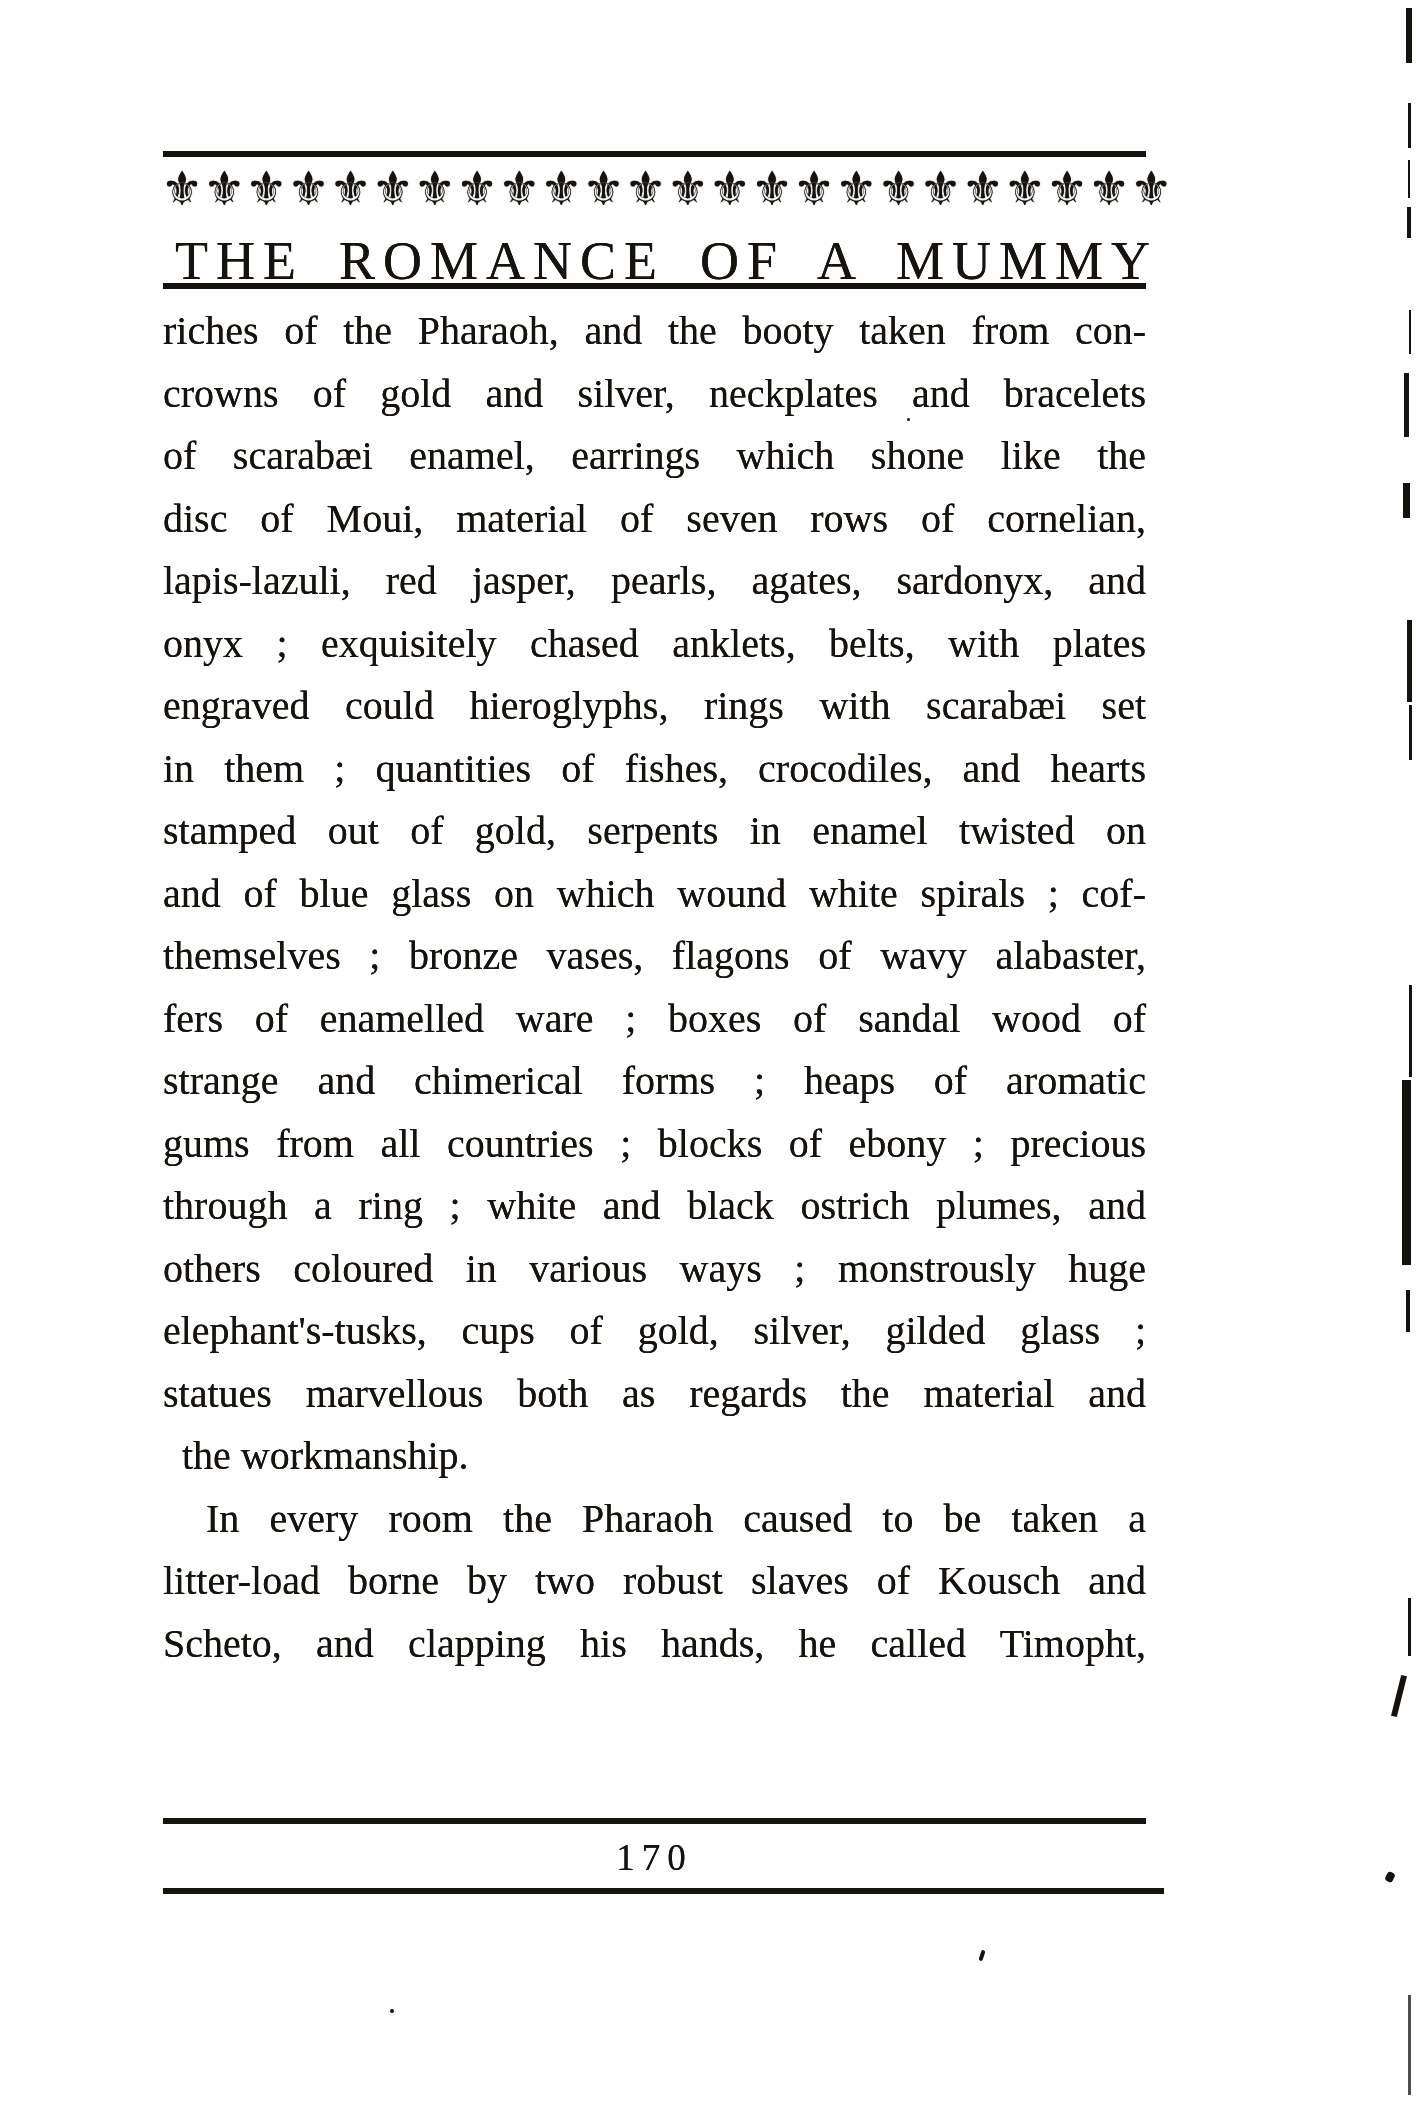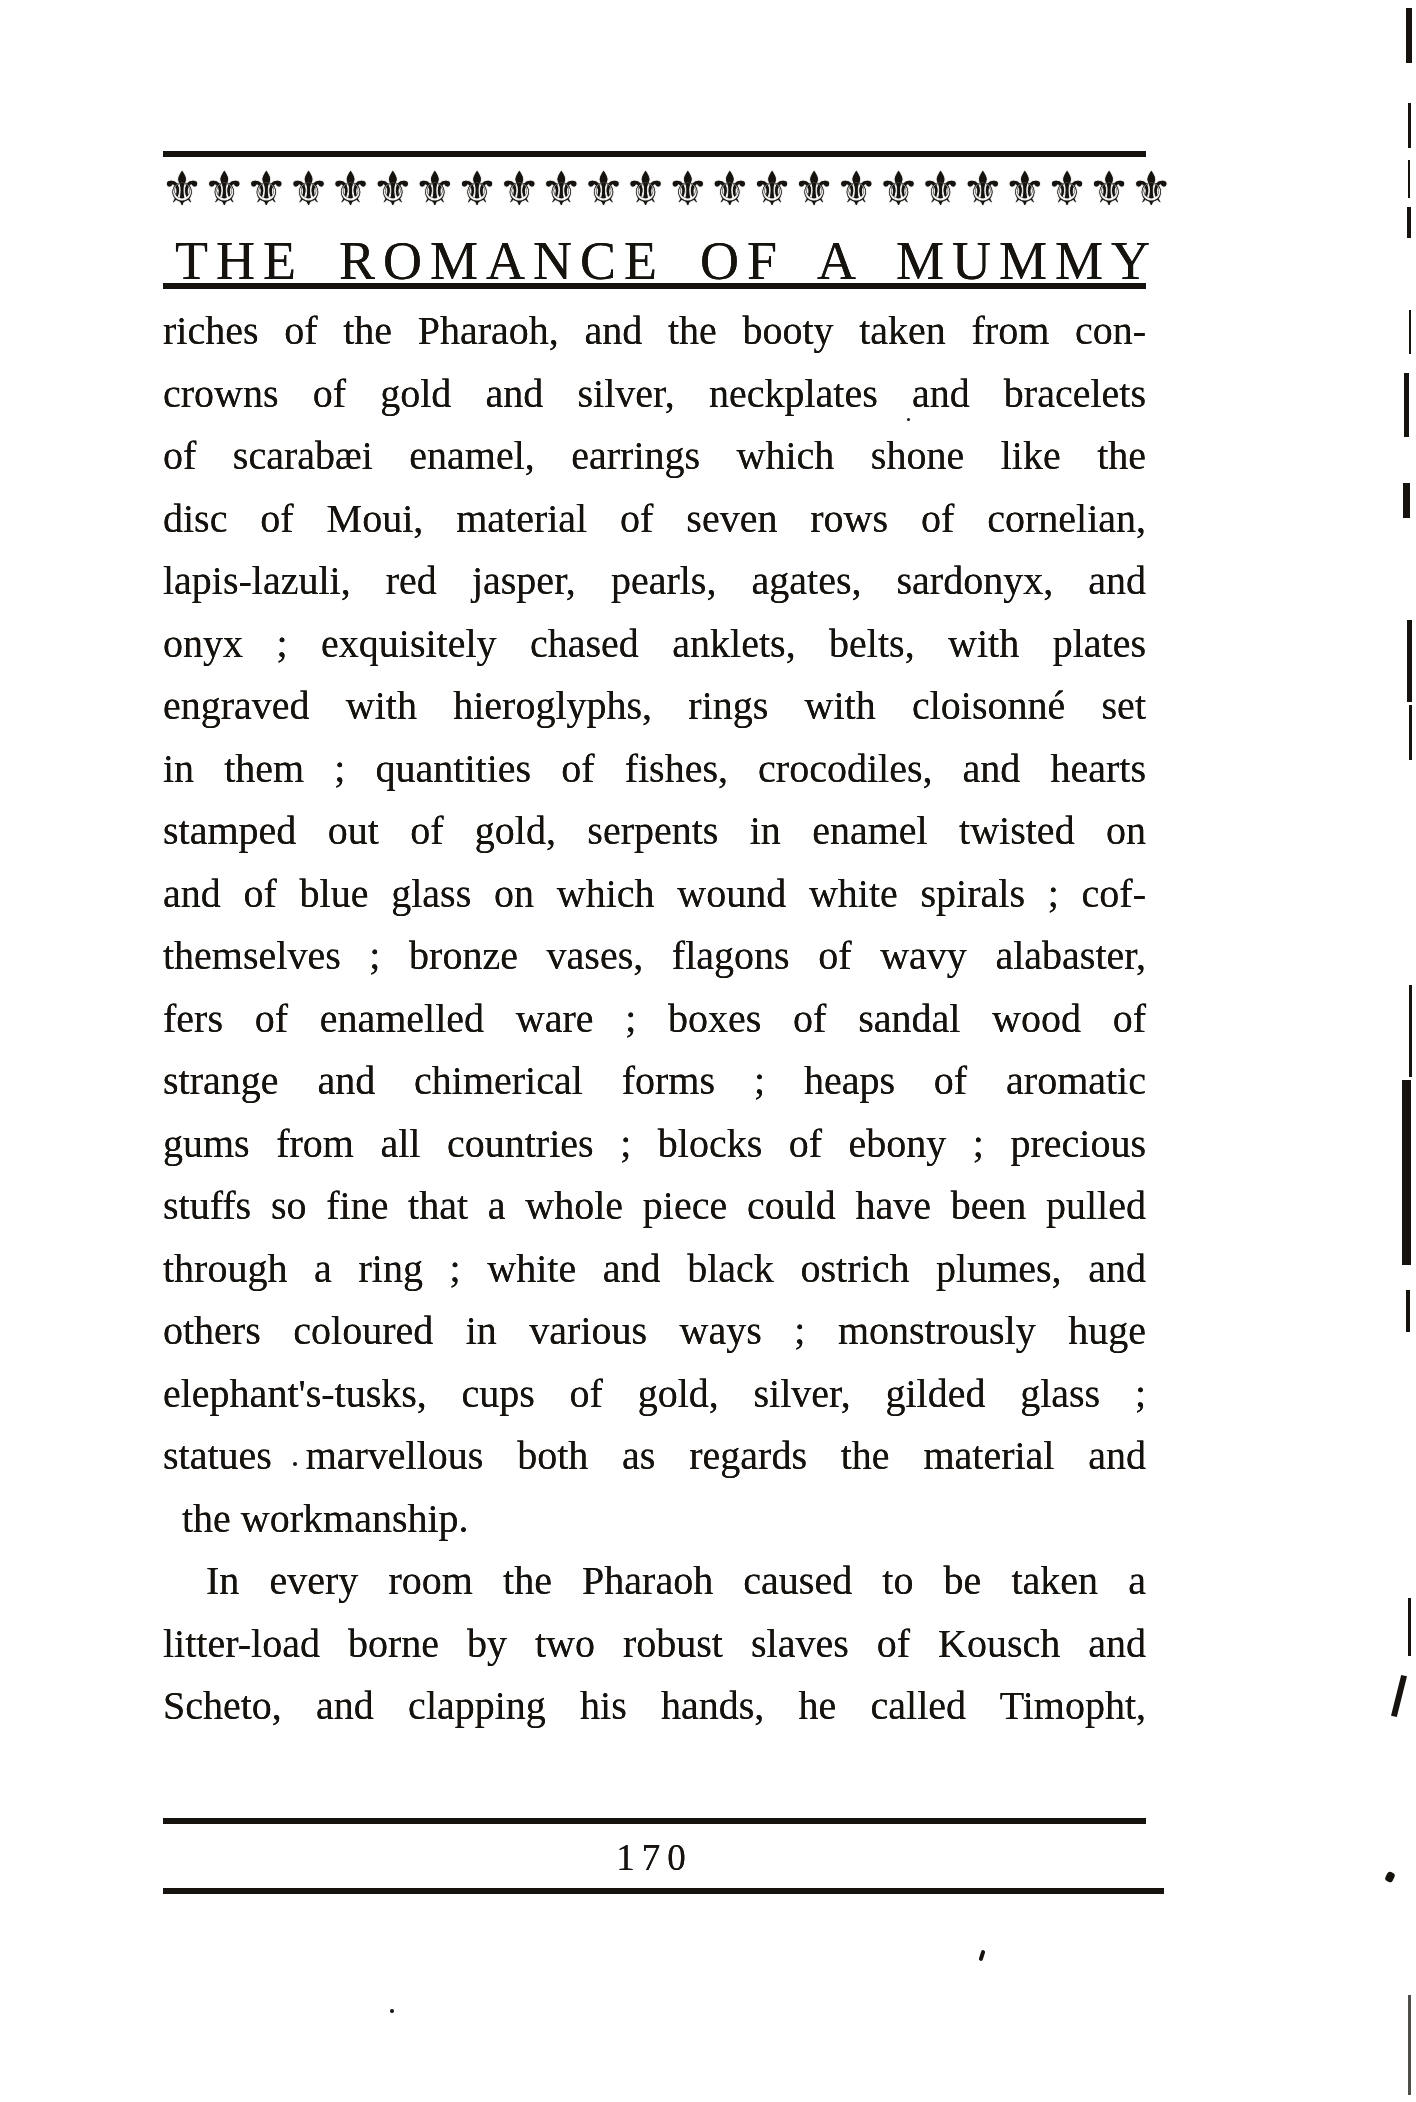--- a/index.html
+++ b/index.html
@@ -87,29 +87,28 @@
 
   <div class="rule rule-title"></div>
 
   <div class="body-text">
       <div class="line">riches of the Pharaoh, and the booty taken from con-</div>
       <div class="line">crowns of gold and silver, neckplates and bracelets</div>
       <div class="line">of scarabæi enamel, earrings which shone like the</div>
       <div class="line">disc of Moui, material of seven rows of cornelian,</div>
       <div class="line">lapis-lazuli, red jasper, pearls, agates, sardonyx, and</div>
       <div class="line">onyx ; exquisitely chased anklets, belts, with plates</div>
-      <div class="line">engraved with hieroglyphs, rings with cloisonné set</div>
+      <div class="line">engraved could hieroglyphs, rings with scarabæi set</div>
       <div class="line">in them ; quantities of fishes, crocodiles, and hearts</div>
       <div class="line">stamped out of gold, serpents in enamel twisted on</div>
       <div class="line">and of blue glass on which wound white spirals ; cof-</div>
       <div class="line">themselves ; bronze vases, flagons of wavy alabaster,</div>
       <div class="line">fers of enamelled ware ; boxes of sandal wood of</div>
       <div class="line">strange and chimerical forms ; heaps of aromatic</div>
       <div class="line">gums from all countries ; blocks of ebony ; precious</div>
-      <div class="line">stuffs so fine that a whole piece could have been pulled</div>
       <div class="line">through a ring ; white and black ostrich plumes, and</div>
       <div class="line">others coloured in various ways ; monstrously huge</div>
       <div class="line">elephant's-tusks, cups of gold, silver, gilded glass ;</div>
       <div class="line">statues marvellous both as regards the material and</div>
       <div class="line no-just">the workmanship.</div>
       <div class="line indent">In every room the Pharaoh caused to be taken a</div>
       <div class="line">litter-load borne by two robust slaves of Kousch and</div>
       <div class="line">Scheto, and clapping his hands, he called Timopht,</div>
     </div>
 

